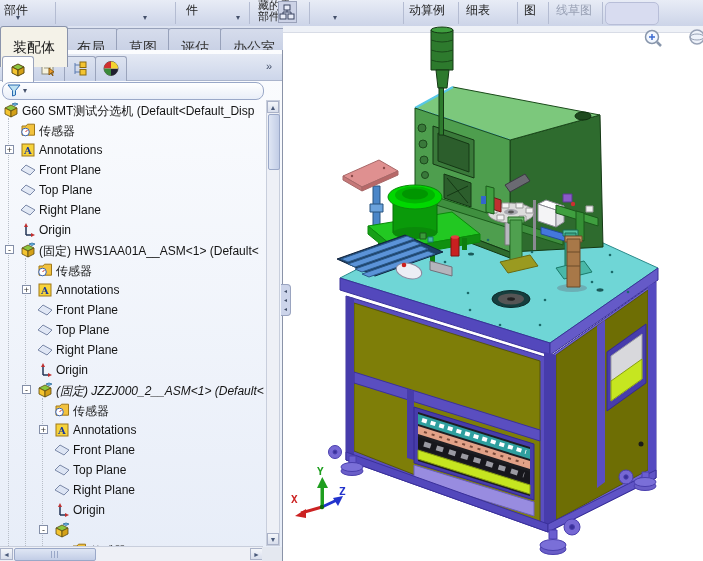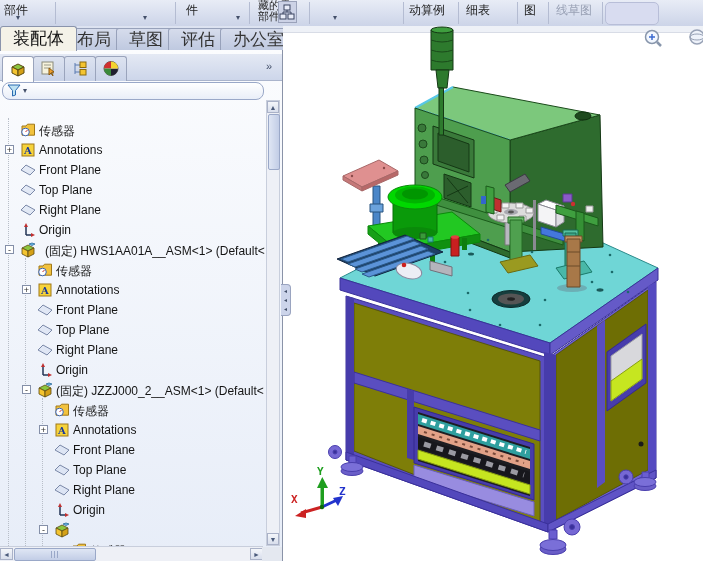--- a/index.html
+++ b/index.html
@@ -11,21 +11,21 @@
   .rib-frag{position:absolute;top:2px;font-size:12px;color:#222;white-space:nowrap;}
   .rib-frag.two{top:0;width:37px;font-size:11px;line-height:11px;word-break:break-all;white-space:normal;}
   .rib-frag.disabled{color:#98a0b4;}
   .rib-sep{position:absolute;top:2px;width:1px;height:22px;background:#b4bcd2;}
   .rib-dd{position:absolute;top:13px;font-size:8px;color:#44506a;}
   #ribbon-empty-btn{position:absolute;left:605px;top:2px;width:52px;height:21px;border-radius:5px;
           background:#d8dcf0;border:1px solid #b8bed8;}
   
   #tabstrip{position:absolute;left:0;top:26px;width:300px;height:24px;
             background:linear-gradient(#dde3f1,#c6cfe4);}
-  .ctab{position:absolute;top:2px;height:21px;line-height:21px;padding:0 12px;font-size:17px;color:#333;
+  .ctab{position:absolute;top:2px;height:21px;line-height:21px;padding:8px 12px;font-size:14px;color:#333;
         background:linear-gradient(#d6dcec,#bfc9e0);border:1px solid #97a1ba;border-bottom:none;
         border-radius:3px 3px 0 0;}
   .ctab.active{background:#f4f2e8;color:#111;top:0;height:24px;line-height:24px;z-index:2;border-color:#8a94ac;}
   #cm-layout-btn{position:absolute;left:278px;top:1px;width:19px;height:22px;background:#ccd2e6;
             border:1px solid #9aa2ba;box-sizing:border-box;}
   
   #viewport{position:absolute;left:283px;top:26px;width:420px;height:535px;background:#fff;}
   #vp-topstrip{position:absolute;left:0;top:0;width:420px;height:6px;background:#eef1f7;border-bottom:1px solid #d8dce6;}
   #machine-svg{position:absolute;left:-283px;top:-26px;width:703px;height:561px;}
   
@@ -389,20 +389,31 @@
       <g>
         <polygon points="1,1 13,1 8.5,6.5 8.5,11 5.5,12 5.5,6.5" fill="#bfe2f2" stroke="#2a6ab0"></polygon>
       </g>
     </svg>
     <span id="filter-dd">▾</span>
   </div>
   <div id="tree">
     <div class="guide" style="left:8px;top:18px;height:428px"></div>
     <div class="guide" style="left:25px;top:158px;height:288px"></div>
     <div class="guide" style="left:42px;top:298px;height:148px"></div>
+  <div class="trow" style="top: 0px;">
+        <span class="ticon" style="left: 3px;"><svg width="16" height="16" viewBox="0 0 16 16">
+            <g stroke="#5a4a10" stroke-width="0.8">
+              <polygon points="2,6 8,3 14,6 8,9" fill="#8cc63f"></polygon>
+              <polygon points="2,6 8,9 8,15 2,12" fill="#f4c430"></polygon>
+              <polygon points="8,9 14,6 14,12 8,15" fill="#d4a017"></polygon>
+              <polygon points="9,2 12,1 15,2 12,3.5" fill="#6db8e8" stroke="#2a6a9a"></polygon>
+            </g>
+          </svg></span>
+        <span class="tlabel" style="left: 22px;">G60 SMT测试分选机 (Default&lt;Default_Disp</span>
+      </div>
       <div class="trow" style="top: 20px;">
         <span class="ticon" style="left: 20px;"><svg width="16" height="16" viewBox="0 0 16 16">
             <path d="M2,4 h4 l1.5,-1.8 h7 v11 h-12.5 z" fill="#f2c23e" stroke="#a07818"></path>
             <circle cx="5.5" cy="10" r="3.8" fill="#ffffff" stroke="#3a62b0"></circle>
             <line x1="5.5" y1="10" x2="7.5" y2="8" stroke="#c03030"></line>
           </svg></span>
         <span class="tlabel" style="left: 39px;">传感器</span>
       </div>
       <div class="trow" style="top: 40px;">
         <div class="exp" style="left: 5px;">+</div>
@@ -442,21 +453,21 @@
       <div class="trow" style="top: 140px;">
         <div class="exp" style="left: 5px;">-</div>
         <span class="ticon" style="left: 20px;"><svg width="16" height="16" viewBox="0 0 16 16">
             <g stroke="#5a4a10" stroke-width="0.8">
               <polygon points="2,6 8,3 14,6 8,9" fill="#8cc63f"></polygon>
               <polygon points="2,6 8,9 8,15 2,12" fill="#f4c430"></polygon>
               <polygon points="8,9 14,6 14,12 8,15" fill="#d4a017"></polygon>
               <polygon points="9,2 12,1 15,2 12,3.5" fill="#6db8e8" stroke="#2a6a9a"></polygon>
             </g>
           </svg></span>
-        <span class="tlabel" style="left: 45px;">(固定) HWS1AA01A__ASM&lt;1&gt; (Default&lt;</span>
+        <span class="tlabel" style="left: 39px;">(固定) HWS1AA01A__ASM&lt;1&gt; (Default&lt;</span>
       </div>
       <div class="trow" style="top: 160px;">
         <span class="ticon" style="left: 37px;"><svg width="16" height="16" viewBox="0 0 16 16">
             <path d="M2,4 h4 l1.5,-1.8 h7 v11 h-12.5 z" fill="#f2c23e" stroke="#a07818"></path>
             <circle cx="5.5" cy="10" r="3.8" fill="#ffffff" stroke="#3a62b0"></circle>
             <line x1="5.5" y1="10" x2="7.5" y2="8" stroke="#c03030"></line>
           </svg></span>
         <span class="tlabel" style="left: 56px;">传感器</span>
       </div>
       <div class="trow" style="top: 180px;">
@@ -497,21 +508,21 @@
       <div class="trow" style="top: 280px;">
         <div class="exp" style="left: 22px;">-</div>
         <span class="ticon" style="left: 37px;"><svg width="16" height="16" viewBox="0 0 16 16">
             <g stroke="#5a4a10" stroke-width="0.8">
               <polygon points="2,6 8,3 14,6 8,9" fill="#8cc63f"></polygon>
               <polygon points="2,6 8,9 8,15 2,12" fill="#f4c430"></polygon>
               <polygon points="8,9 14,6 14,12 8,15" fill="#d4a017"></polygon>
               <polygon points="9,2 12,1 15,2 12,3.5" fill="#6db8e8" stroke="#2a6a9a"></polygon>
             </g>
           </svg></span>
-        <span class="tlabel" style="left: 56px;">(固定) JZZJ000_2__ASM&lt;1&gt; (Default&lt;</span>
+        <span class="tlabel" style="left: 56px; font-style: italic;">(固定) JZZJ000_2__ASM&lt;1&gt; (Default&lt;</span>
       </div>
       <div class="trow" style="top: 300px;">
         <span class="ticon" style="left: 54px;"><svg width="16" height="16" viewBox="0 0 16 16">
             <path d="M2,4 h4 l1.5,-1.8 h7 v11 h-12.5 z" fill="#f2c23e" stroke="#a07818"></path>
             <circle cx="5.5" cy="10" r="3.8" fill="#ffffff" stroke="#3a62b0"></circle>
             <line x1="5.5" y1="10" x2="7.5" y2="8" stroke="#c03030"></line>
           </svg></span>
         <span class="tlabel" style="left: 73px;">传感器</span>
       </div>
       <div class="trow" style="top: 320px;">

